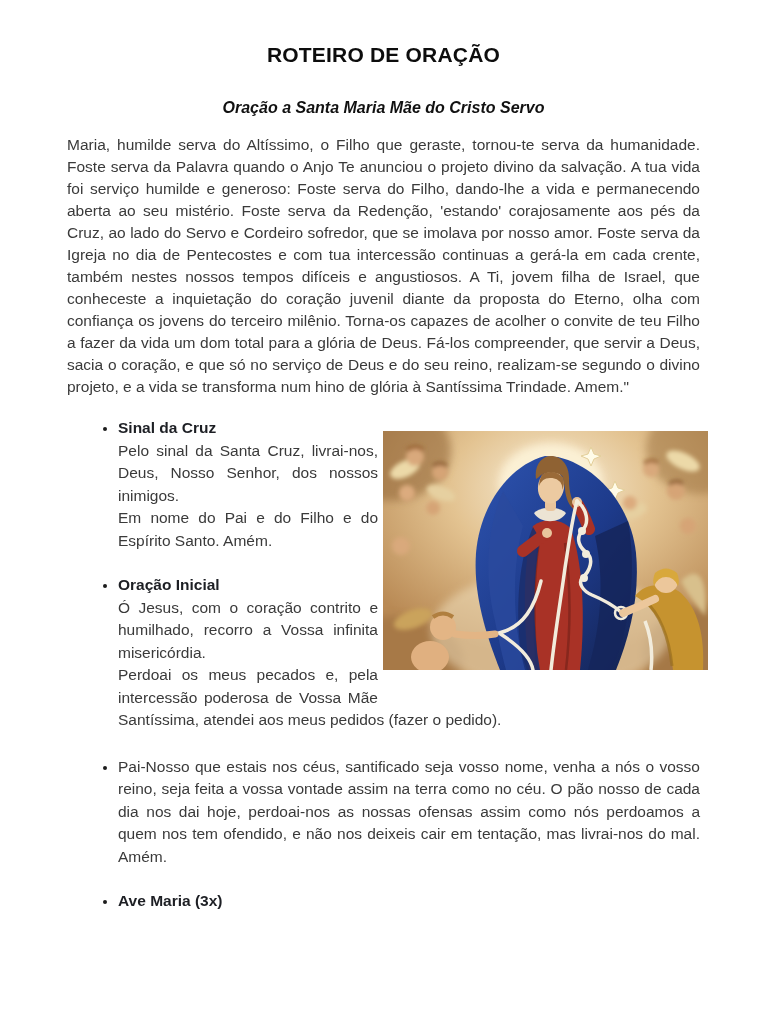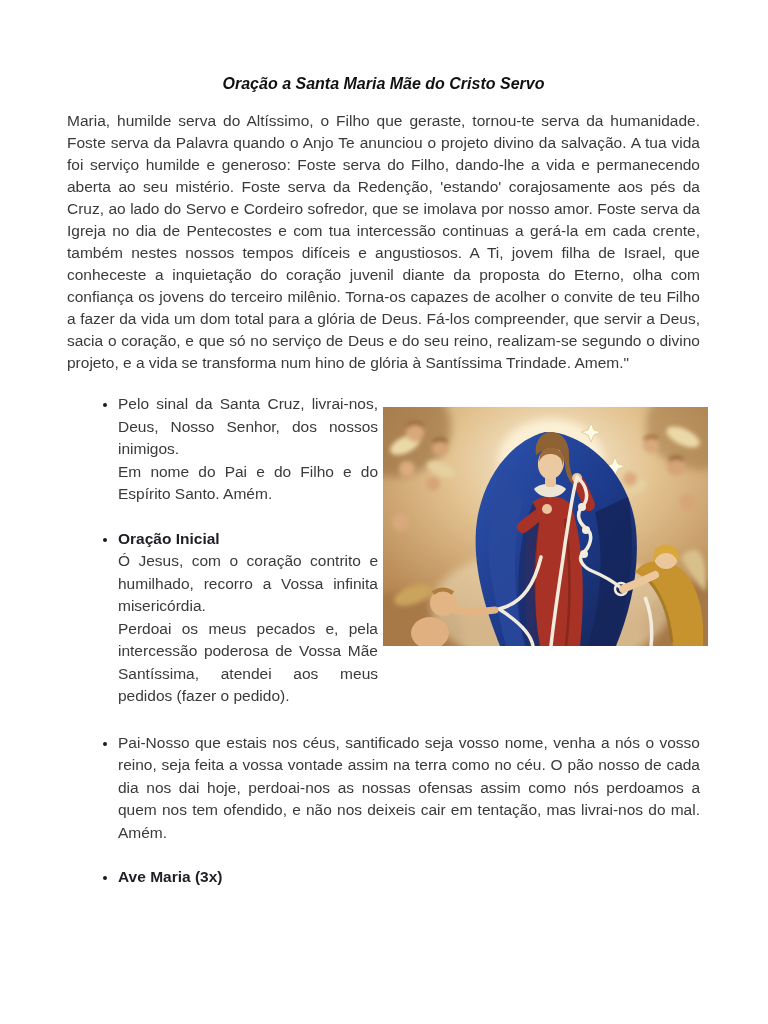--- a/index.html
+++ b/index.html
@@ -76,20 +76,21 @@
   .b-text{
     white-space:pre-line;
     text-align:justify;
   }
 </style>
 </head>
 <body>
 
 <div class="page">
 
+  <h1 class="doc-title">ROTEIRO DE ORAÇÃO</h1>
 
   <h2 class="doc-subtitle">Oração a Santa Maria Mãe do Cristo Servo</h2>
 
   <p class="intro">Maria, humilde serva do Altíssimo, o Filho que geraste, tornou-te serva da humanidade. Foste serva da Palavra quando o Anjo Te anunciou o projeto divino da salvação. A tua vida foi serviço humilde e generoso: Foste serva do Filho, dando-lhe a vida e permanecendo aberta ao seu mistério. Foste serva da Redenção, 'estando' corajosamente aos pés da Cruz, ao lado do Servo e Cordeiro sofredor, que se imolava por nosso amor. Foste serva da Igreja no dia de Pentecostes e com tua intercessão continuas a gerá-la em cada crente, também nestes nossos tempos difíceis e angustiosos. A Ti, jovem filha de Israel, que conheceste a inquietação do coração juvenil diante da proposta do Eterno, olha com confiança os jovens do terceiro milênio. Torna-os capazes de acolher o convite de teu Filho a fazer da vida um dom total para a glória de Deus. Fá-los compreender, que servir a Deus, sacia o coração, e que só no serviço de Deus e do seu reino, realizam-se segundo o divino projeto, e a vida se transforma num hino de glória à Santíssima Trindade. Amem."</p>
 
 
   <div class="rosary">
 
     <div class="holy-image">
       <svg viewBox="0 0 325 239" preserveAspectRatio="none" aria-hidden="true">
@@ -202,20 +203,21 @@
           <circle cx="283" cy="150" r="12" fill="#ecc79b"></circle>
           <path d="M272,142 q11,-9 22,0 q3,7 1,13 q-4,-9 -12,-9 q-8,0 -12,9 q-2,-6 1,-13 Z" fill="#d8a83c"></path>
           <path d="M272,168 Q255,176 240,182" stroke="#ecc79b" stroke-width="8" fill="none" stroke-linecap="round"></path>
           <path d="M262,190 C268,205 270,220 268,239" stroke="#f2ecdc" stroke-width="3.5" fill="none"></path>
         </g>
       </svg>
     </div>
 
     <ul class="prayer-list">
       <li>
+        <div class="b-label">Sinal da Cruz</div>
         <div class="b-text">Pelo sinal da Santa Cruz, livrai-nos, Deus, Nosso Senhor, dos nossos inimigos.
 Em nome do Pai e do Filho e do Espírito Santo. Amém.</div>
       </li>
       <li>
         <div class="b-label">Oração Inicial</div>
         <div class="b-text">Ó Jesus, com o coração contrito e humilhado, recorro a Vossa infinita misericórdia.
 Perdoai os meus pecados e, pela intercessão poderosa de Vossa Mãe Santíssima, atendei aos meus pedidos (fazer o pedido).</div>
       </li>
       <li>
         <div class="b-text">Pai-Nosso que estais nos céus, santificado seja vosso nome, venha a nós o vosso reino, seja feita a vossa vontade assim na terra como no céu. O pão nosso de cada dia nos dai hoje, perdoai-nos as nossas ofensas assim como nós perdoamos a quem nos tem ofendido, e não nos deixeis cair em tentação, mas livrai-nos do mal. Amém.</div>

